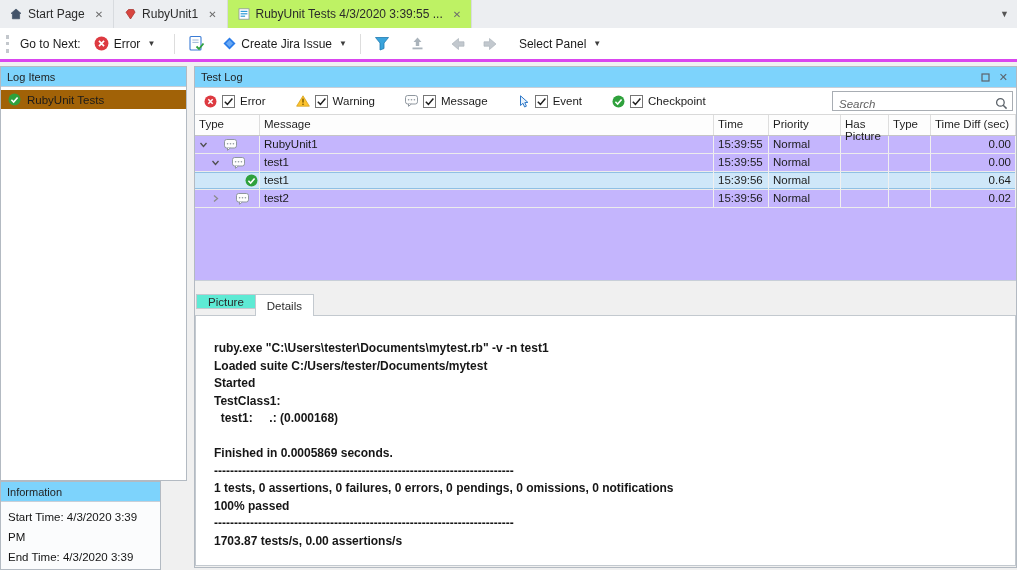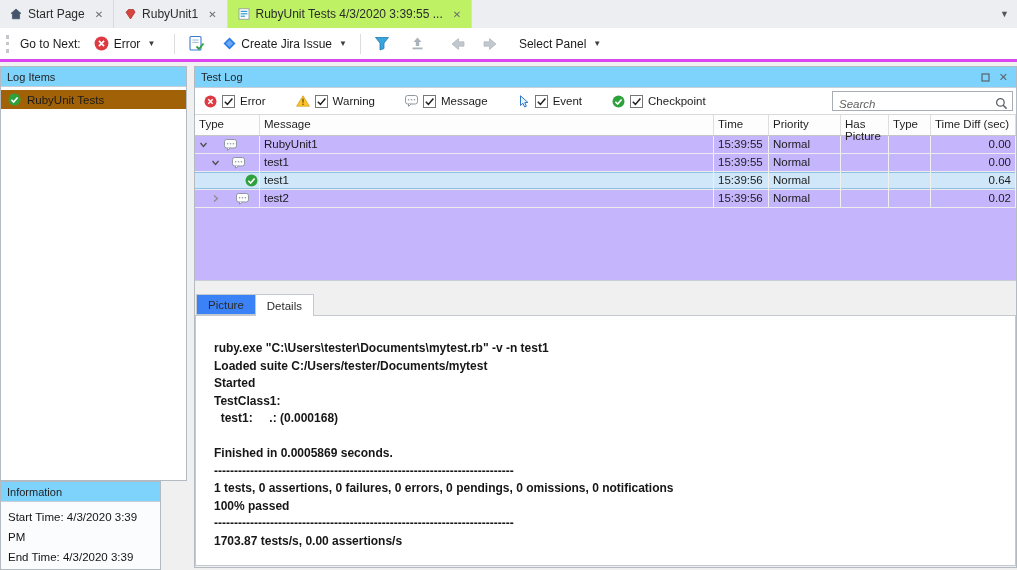--- a/index.html
+++ b/index.html
@@ -76,22 +76,22 @@
   .trow.selected { background:#cfe7f9;
                    box-shadow: inset 0 1px 0 #8fc0e4, inset 0 -1px 0 #8fc0e4; }
   .c0 { width:65px; } .c1 { width:454px; } .c2 { width:55px; } .c3 { width:72px; }
   .c4 { width:48px; } .c5 { width:42px; } .c6 { width:85px; }
   .num { text-align:right; }
   .type-cell { display:flex; align-items:center; padding:0 !important; }
   .chev, .ricon { display:inline-flex; }
 
   
   .dtabs { position:absolute; top:227px; left:1px; display:flex; z-index:2; }
-  .dtab { height:21px; display:flex; align-items:center; padding:0 11px;
-          border:1px solid #c3c9cf; background:#3b82f6; font-size:11.5px; color:#2b2b2b;
+  .dtab { height:15px; display:flex; align-items:center; padding:0 11px;
+          border:1px solid #c3c9cf; background:#5eead4; font-size:11.5px; color:#2b2b2b;
           margin-right:-1px; }
   .dtab.active { background:#fff; height:22px; border-bottom:none; }
   .details-box { position:absolute; top:248px; left:0; right:0; bottom:1px;
                  background:#fff; border:1px solid #c3c9cf; overflow:hidden; }
   .details-box pre { font-family:"Liberation Sans", sans-serif; font-size:12px;
                      line-height:17.5px; color:#161616; white-space:pre;
                      padding:24px 0 0 18px;font-weight:bold; }
 </style>
 </head>
 <body>

